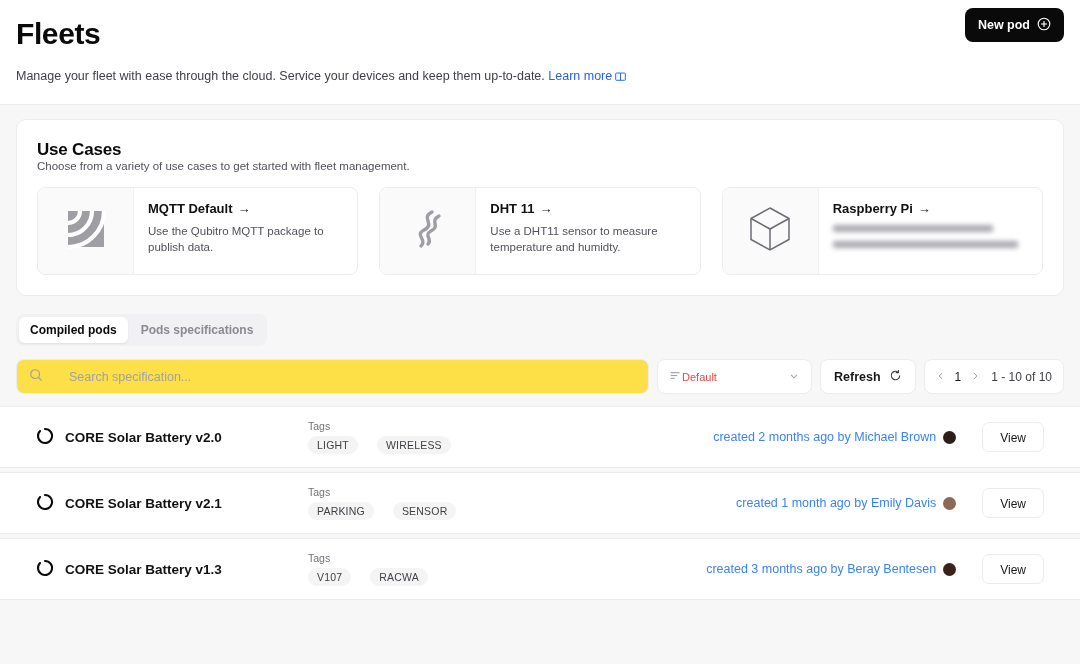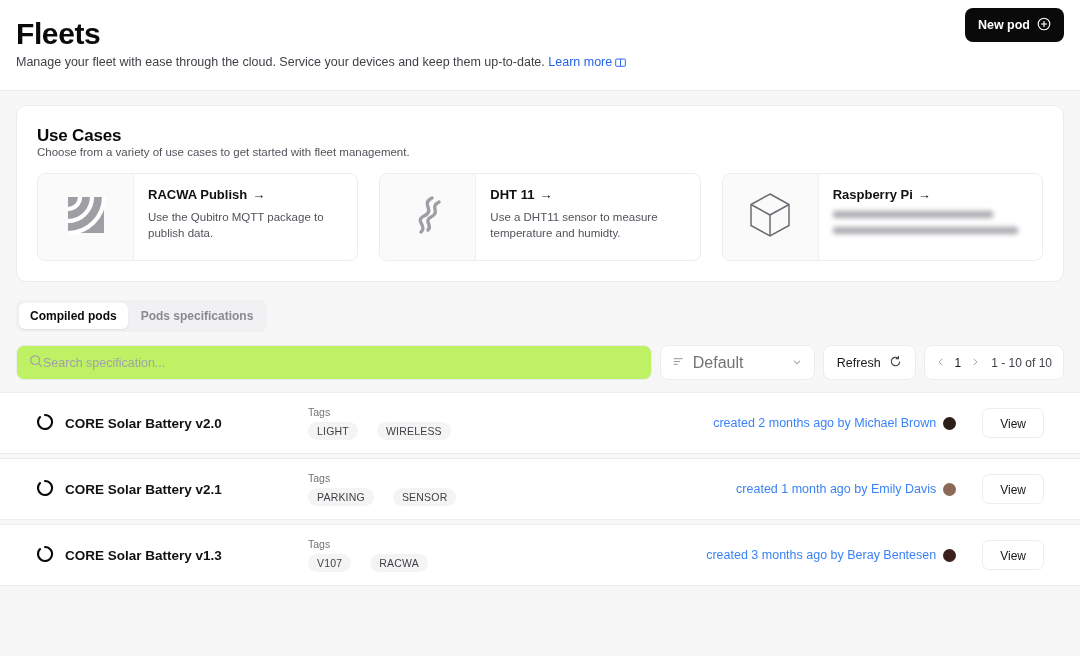--- a/index.html
+++ b/index.html
@@ -12,21 +12,21 @@
   }
   .page { width: 1080px; height: 484px; position: relative; background:#ffffff; }
 
   
   .header { padding: 14px 16px 0 16px; position: relative; }
   .page-title {
     font-size: 30px; font-weight: 700; letter-spacing: -0.4px; line-height: 40px;
     color: #0a0a0a;
   }
   .subtitle {
-    font-size: 12.5px; color: #3f3f46; line-height: 16px;
+    margin-top: 14px; font-size: 12.5px; color: #3f3f46; line-height: 16px;
   }
   .learn-more { color: #2563eb; text-decoration: none; font-weight: 500; }
   .book-icon { display:inline-block; vertical-align:-2px; margin-left:3px; }
 
   .new-pod-btn {
     position: absolute; right: 16px; top: 8px;
     background: #0a0a0a; color: #ffffff;
     border: none; border-radius: 8px;
     height: 34px; padding: 0 13px;
     font-size: 12.5px; font-weight: 600;
@@ -81,40 +81,40 @@
   .tab {
     font-size: 12px; font-weight: 600; padding: 6px 11px; border-radius: 6px;
     color: #8a8a93; cursor: pointer; border: none; background: transparent;
     font-family: "Liberation Sans", sans-serif;
   }
   .tab.active { background: #ffffff; color: #0a0a0a; box-shadow: 0 1px 2px rgba(0,0,0,.07); }
 
   
   .toolbar { margin-top: 13px; display: flex; gap: 8px; align-items: stretch; }
   .search-box {
-    flex: 1; background: #bef264; border: 1px solid #ececef; border-radius: 8px;
-    height: 35px; display: flex; align-items: center; gap: 0; padding: 0 12px;
+    flex: 1; background: #fde047; border: 1px solid #ececef; border-radius: 8px;
+    height: 35px; display: flex; align-items: center; gap: 26px; padding: 0 12px;
   }
   .search-box input {
     border: none; outline: none; font-size: 12.5px; color: #0a0a0a;
     background: transparent; width: 100%; font-family: "Liberation Sans", sans-serif;
   }
   .search-box input::placeholder { color: #a1a1aa; }
 
   .sort-box {
     width: 155px; background: #ffffff; border: 1px solid #ececef; border-radius: 8px;
-    height: 35px; display: flex; align-items: center; gap: 8px; padding: 0 11px;
-    font-size: 16px; color: #737373; cursor: pointer;
+    height: 35px; display: flex; align-items: center; padding: 0 11px;
+    font-size: 11px; color: #ef4444; cursor: pointer;
   }
   .sort-label { flex: 1; }
 
   .refresh-btn {
     background: #ffffff; border: 1px solid #ececef; border-radius: 8px;
     height: 35px; padding: 0 13px; display: flex; align-items: center; gap: 8px;
-    font-size: 12.5px; color: #18181b; cursor: pointer; font-weight: 400;
+    font-size: 12.5px; color: #18181b; cursor: pointer; font-weight: 700;
     font-family: "Liberation Sans", sans-serif;
   }
 
   .pager {
     background: #ffffff; border: 1px solid #ececef; border-radius: 8px;
     height: 35px; display: flex; align-items: center; padding: 0 11px; gap: 9px;
     font-size: 12px; color: #3f3f46;
   }
   .pg-arrow { color: #9a9aa2; cursor: pointer; font-size: 13px; line-height: 1; }
   .pg-num { font-weight: 500; color: #18181b; }
@@ -195,21 +195,21 @@
               <svg width="44" height="44" viewBox="0 0 44 44">
                 <rect x="4" y="4" width="36" height="36" fill="#9e9ea4"></rect>
                 <path d="M4 40 A36 36 0 0 0 40 4" fill="none" stroke="#ffffff" stroke-width="4.2"></path>
                 <path d="M4 28 A24 24 0 0 0 28 4" fill="none" stroke="#ffffff" stroke-width="4.2"></path>
                 <path d="M4 16 A12 12 0 0 0 16 4" fill="none" stroke="#ffffff" stroke-width="4.2"></path>
               </svg>
             </span>
           </div>
           <div class="uc-body">
             <div class="uc-name">
-              <span>RACWA Publish</span>
+              <span>MQTT Default</span>
               <span>→</span>
             </div>
             <div class="uc-desc">Use the Qubitro MQTT package to publish data.</div>
           </div>
         </div>
 
         <div class="uc-item">
           <div class="uc-thumb">
             <span>
               <svg width="40" height="44" viewBox="0 0 40 44">

